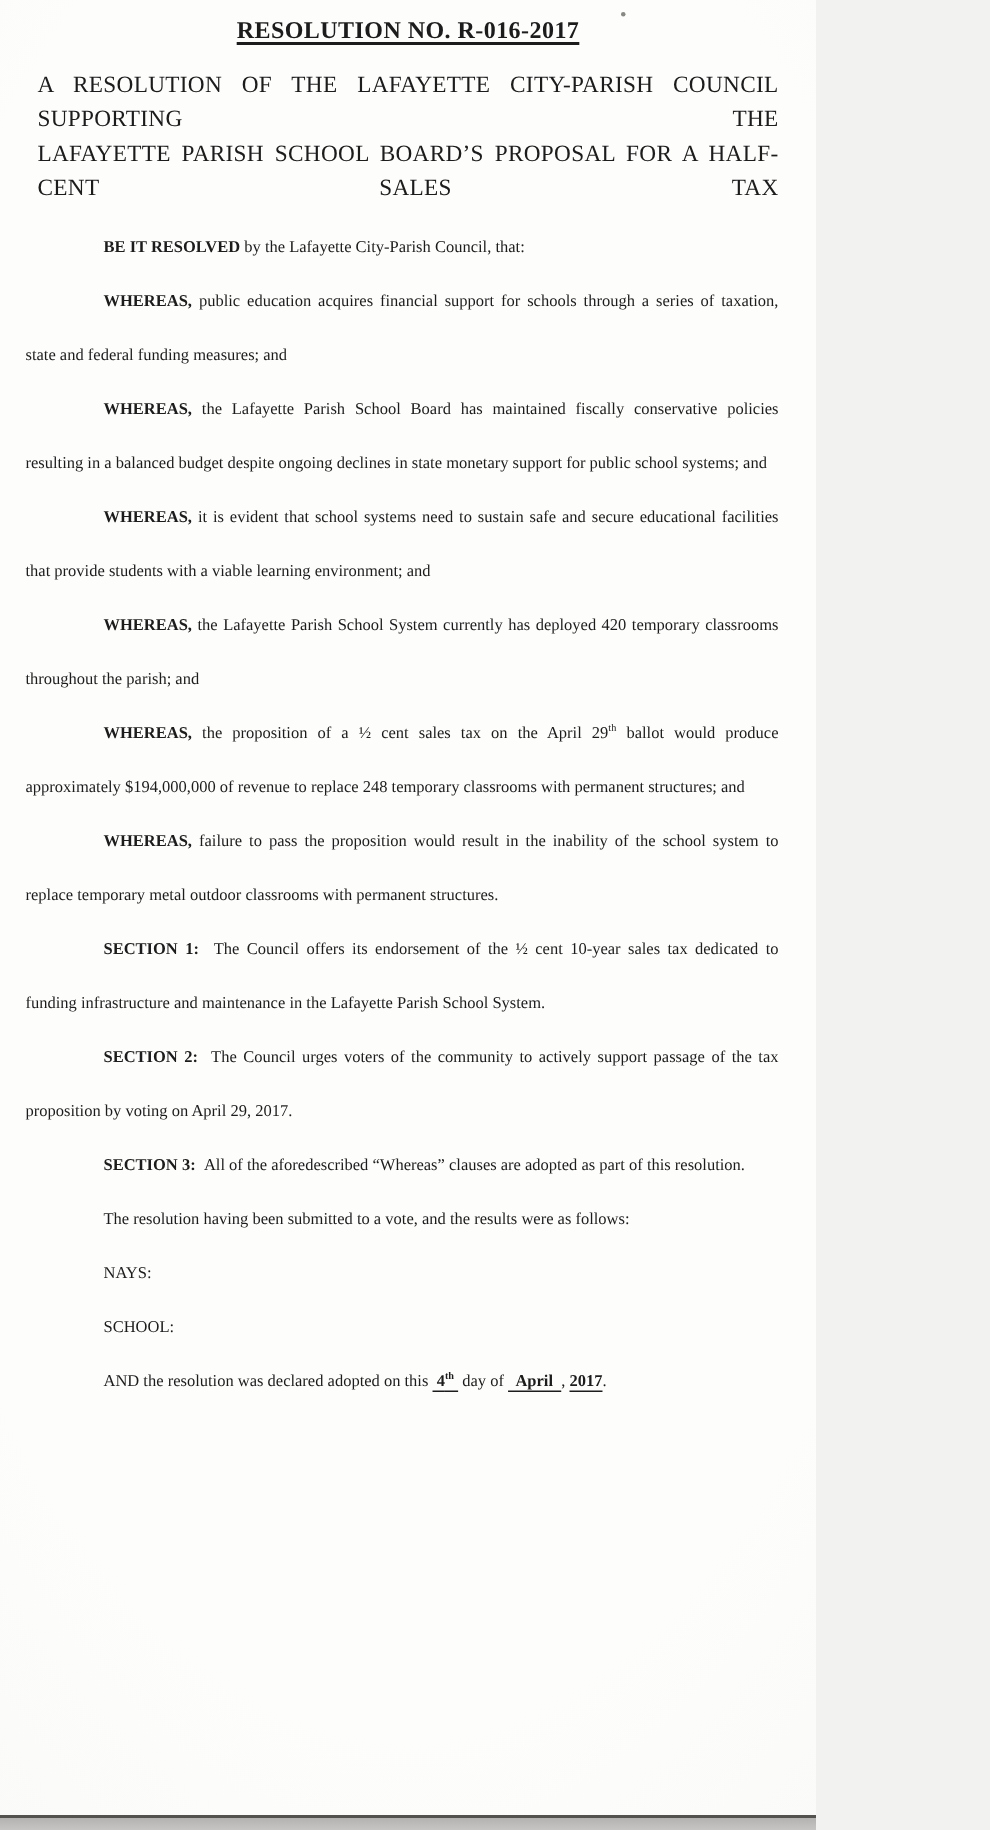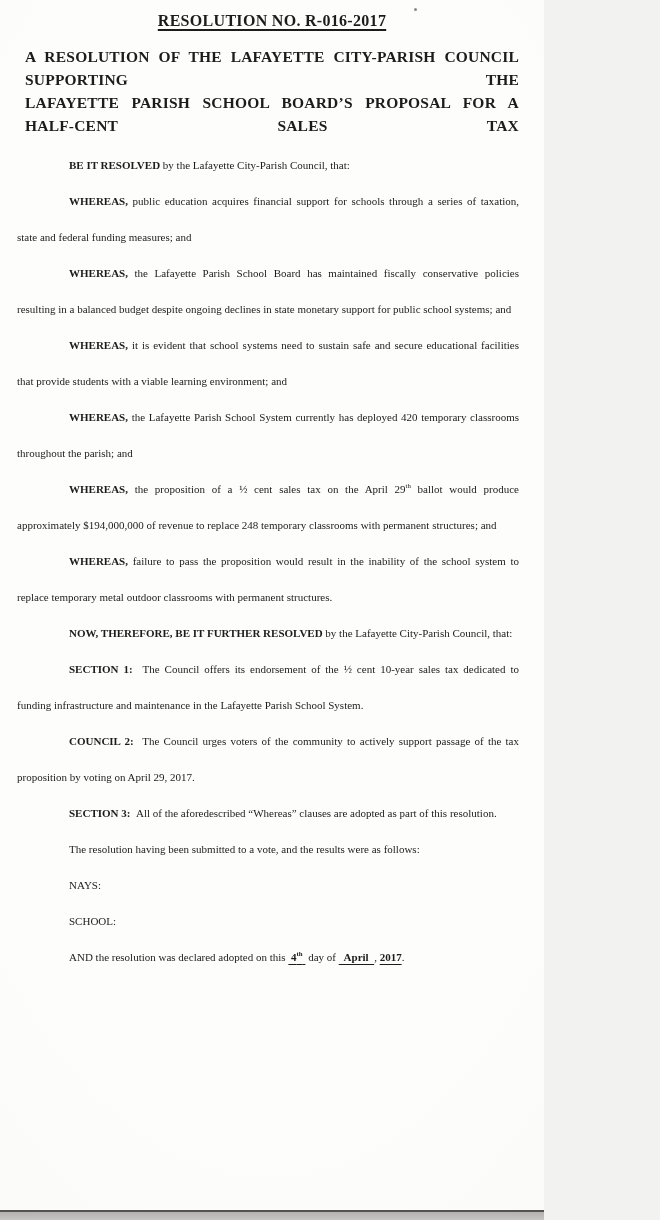--- a/index.html
+++ b/index.html
@@ -26,21 +26,21 @@
   }
   .title .t-inner {
     text-decoration: underline;
     text-decoration-thickness: 1.5px;
     text-underline-offset: 3px;
   }
   .subtitle {
     margin-top: 15px;
     padding: 0 25px;
     font-size: 15.5px;
-    font-weight: bold;
+    font-weight: normal;
     line-height: 23px;
   }
   .subtitle-line {
     text-align: justify;
     text-align-last: justify;
     letter-spacing: 0.2px;
   }
   .doc-body {
     padding: 10px 25px 0 17px;
     font-size: 11px;
@@ -102,23 +102,22 @@
 
   <div class="doc-body">
     <div id="paragraphs">
         <p class="para"><span class="b">BE IT RESOLVED</span><span> by the Lafayette City-Parish Council, that:</span></p>
         <p class="para"><span class="b">WHEREAS,</span><span> public education acquires financial support for schools through a series of taxation, state and federal funding measures; and</span></p>
         <p class="para"><span class="b">WHEREAS,</span><span> the Lafayette Parish School Board has maintained fiscally conservative policies resulting in a balanced budget despite ongoing declines in state monetary support for public school systems; and</span></p>
         <p class="para"><span class="b">WHEREAS,</span><span> it is evident that school systems need to sustain safe and secure educational facilities that provide students with a viable learning environment; and</span></p>
         <p class="para"><span class="b">WHEREAS,</span><span> the Lafayette Parish School System currently has deployed 420 temporary classrooms throughout the parish; and</span></p>
         <p class="para"><span class="b">WHEREAS,</span><span> the proposition of a ½ cent sales tax on the April 29</span><sup>th</sup><span> ballot would produce approximately $194,000,000 of revenue to replace 248 temporary classrooms with permanent structures; and</span></p>
         <p class="para"><span class="b">WHEREAS,</span><span> failure to pass the proposition would result in the inability of the school system to replace temporary metal outdoor classrooms with permanent structures.</span></p>
-        <p class="para"><span class="b">NOW, THEREFORE, BE IT FURTHER RESOLVED</span><span> by the Lafayette City-Parish Council, that:</span></p>
         <p class="para"><span class="b">SECTION 1:</span><span> &nbsp;The Council offers its endorsement of the ½ cent 10-year sales tax dedicated to funding infrastructure and maintenance in the Lafayette Parish School System.</span></p>
-        <p class="para"><span class="b">COUNCIL 2:</span><span> &nbsp;The Council urges voters of the community to actively support passage of the tax proposition by voting on April 29, 2017.</span></p>
+        <p class="para"><span class="b">SECTION 2:</span><span> &nbsp;The Council urges voters of the community to actively support passage of the tax proposition by voting on April 29, 2017.</span></p>
         <p class="para"><span class="b">SECTION 3:</span><span> &nbsp;All of the aforedescribed “Whereas” clauses are adopted as part of this resolution.</span></p>
         <p class="para"><span>The resolution having been submitted to a vote, and the results were as follows:</span></p>
       </div>
     <div id="votes">
         <p class="vote-line">NAYS:</p>
         <p class="vote-line">SCHOOL:</p>
       </div>
     <p class="adoption-line" id="adoption"><span>AND the resolution was declared adopted on this </span><span class="b u"><span> 4</span><sup>th</sup><span> </span></span><span> day of </span><span class="b u"><span>  April  </span></span><span>, </span><span class="b u"><span>2017</span></span><span>.</span></p>
   </div>
 

